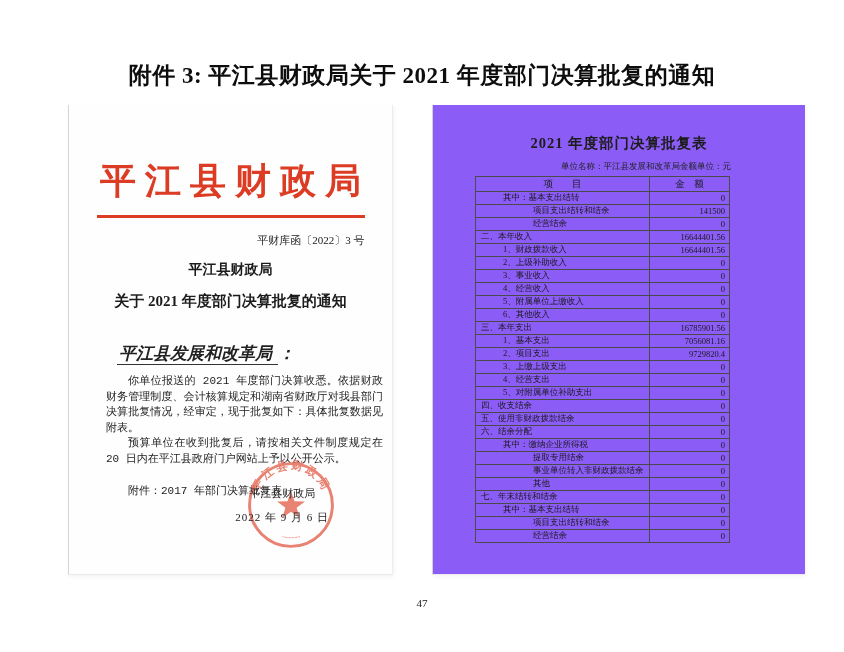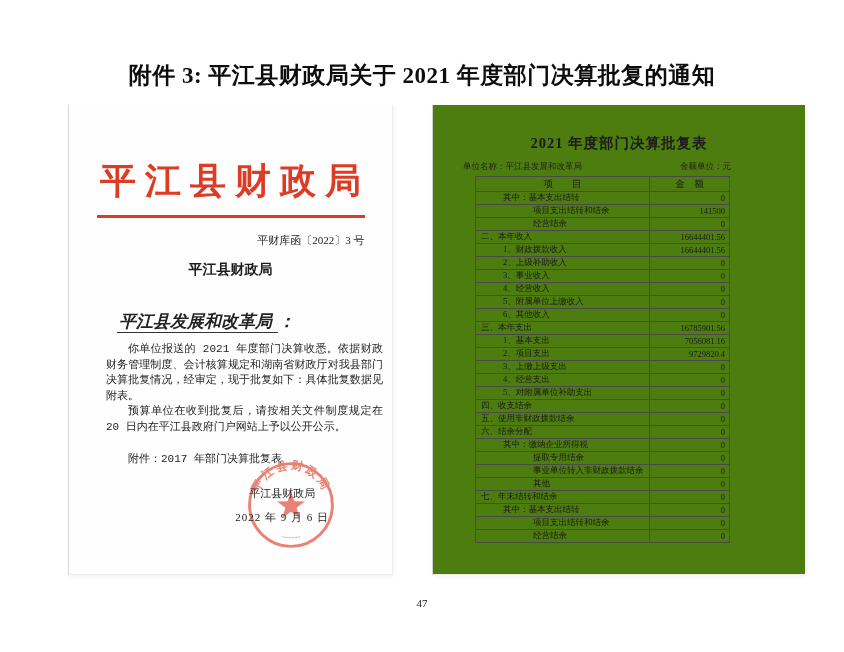--- a/index.html
+++ b/index.html
@@ -48,31 +48,31 @@
   }
   .sign-date{ margin-top:9px; letter-spacing:1px; }
   .official-stamp{
     position:absolute; left:176px; top:354px; width:92px; height:92px;
     z-index:1; opacity:0.88;
   }
 
   
   .page-right{
     position:absolute; left:432px; top:105px; width:373px; height:470px;
-    background:#4d7c0f;
+    background:#8b5cf6;
     border-left:1px solid #d4d1ce; border-bottom:1px solid #efedea;
     box-shadow:1px 2px 4px rgba(60,55,50,0.05);
   }
   .report-title{
     margin-top:29px; text-align:center; font-size:14.5px; font-weight:bold;
     letter-spacing:1px;
   }
   .report-meta{
     width:268px; margin:8px 0 0 30px;
-    display:flex; justify-content:space-between;
+    display:flex; justify-content:flex-end;
     font-size:8.5px; color:#222;
   }
   table.report-table{
     margin:3px 0 0 42px; width:254px; border-collapse:collapse; table-layout:fixed;
     font-size:8.5px; color:#1a1a1a;border-radius:16px;
   }
   .report-table col.c-item{ width:174px; }
   .report-table col.c-amount{ width:80px; }
   .report-table th, .report-table td{
     border:1px solid #4a4a4a; height:12.4px; padding:0 3px;
@@ -94,20 +94,21 @@
 
 <div class="attachment-title">附件 3: 平江县财政局关于 2021 年度部门决算批复的通知</div>
 
 <div class="page-left">
 
   <div class="letterhead">平江县财政局</div>
   <div class="red-divider"></div>
   <div class="doc-number">平财库函〔2022〕3 号</div>
 
   <div class="letter-org-title">平江县财政局</div>
+  <div class="letter-subject-title">关于 2021 年度部门决算批复的通知</div>
 
   <div class="recipient-line">
     <span class="recipient-name">平江县发展和改革局</span><span>：</span>
   </div>
 
   <div class="letter-body">
     <p>你单位报送的 2021 年度部门决算收悉。依据财政财务管理制度、会计核算规定和湖南省财政厅对我县部门决算批复情况，经审定，现于批复如下：具体批复数据见附表。</p>
     <p>预算单位在收到批复后，请按相关文件制度规定在 20 日内在平江县政府门户网站上予以公开公示。</p>
     <p class="attachment-note">附件：2017 年部门决算批复表</p>
   </div>

